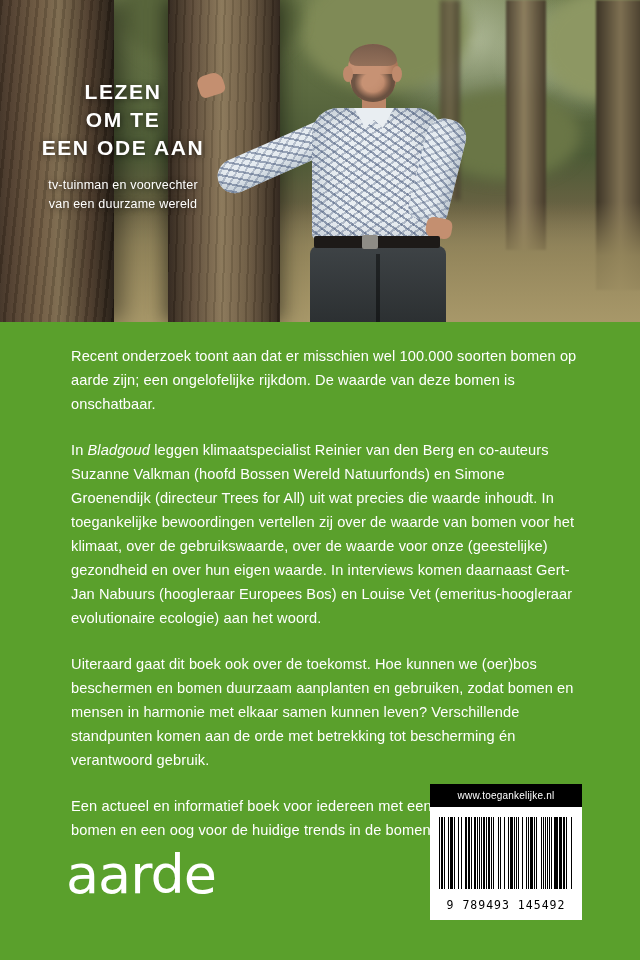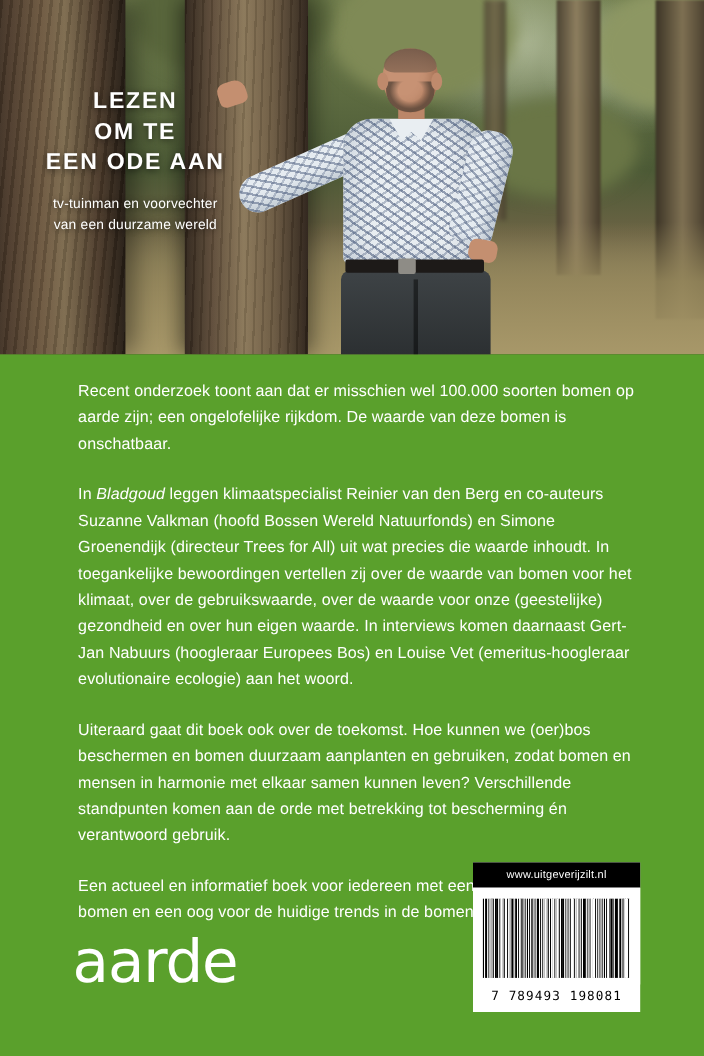--- a/index.html
+++ b/index.html
@@ -400,21 +400,21 @@
   <div class="body-text">
     <p>Recent onderzoek toont aan dat er misschien wel 100.000 soorten bomen op aarde zijn; een ongelofelijke rijkdom. De waarde van deze bomen is onschatbaar.</p>
     <p><span>In </span><em>Bladgoud</em><span> leggen klimaatspecialist Reinier van den Berg en co-auteurs Suzanne Valkman (hoofd Bossen Wereld Natuurfonds) en Simone Groenendijk (directeur Trees for All) uit wat precies die waarde inhoudt. In toegankelijke bewoordingen vertellen zij over de waarde van bomen voor het klimaat, over de gebruikswaarde, over de waarde voor onze (geestelijke) gezondheid en over hun eigen waarde. In interviews komen daarnaast Gert-Jan Nabuurs (hoogleraar Europees Bos) en Louise Vet (emeritus-hoogleraar evolutionaire ecologie) aan het woord.</span></p>
     <p>Uiteraard gaat dit boek ook over de toekomst. Hoe kunnen we (oer)bos beschermen en bomen duurzaam aanplanten en gebruiken, zodat bomen en mensen in harmonie met elkaar samen kunnen leven? Verschillende standpunten komen aan de orde met betrekking tot bescherming én verantwoord gebruik.</p>
     <p>Een actueel en informatief boek voor iedereen met een hart voor klimaat en bomen en een oog voor de huidige trends in de bomenwereld.</p>
   </div>
 
   <div class="logo">aarde</div>
 
   <div class="barcode-block">
-    <div class="barcode-url">www.uitgeverijzilt.nl</div>
+    <div class="barcode-url">www.toegankelijke.nl</div>
     <div class="barcode-body">
       <div class="bars" id="bars">
           <i style="width: 2px;"></i>
           <i style="width: 3px; background: rgb(255, 255, 255);"></i>
           <i style="width: 3px;"></i>
           <i style="width: 2px; background: rgb(255, 255, 255);"></i>
           <i style="width: 3px;"></i>
           <i style="width: 1px; background: rgb(255, 255, 255);"></i>
           <i style="width: 1px;"></i>
           <i style="width: 1px; background: rgb(255, 255, 255);"></i>
@@ -545,16 +545,16 @@
           <i style="width: 2px;"></i>
           <i style="width: 1px; background: rgb(255, 255, 255);"></i>
           <i style="width: 1px;"></i>
           <i style="width: 3px; background: rgb(255, 255, 255);"></i>
           <i style="width: 1px;"></i>
           <i style="width: 2px; background: rgb(255, 255, 255);"></i>
           <i style="width: 1px;"></i>
           <i style="width: 3px; background: rgb(255, 255, 255);"></i>
         </div>
     </div>
-    <div class="barcode-digits">7 789493 198081</div>
+    <div class="barcode-digits">9 789493 145492</div>
   </div>
 
 </div>
 
 </body></html>

